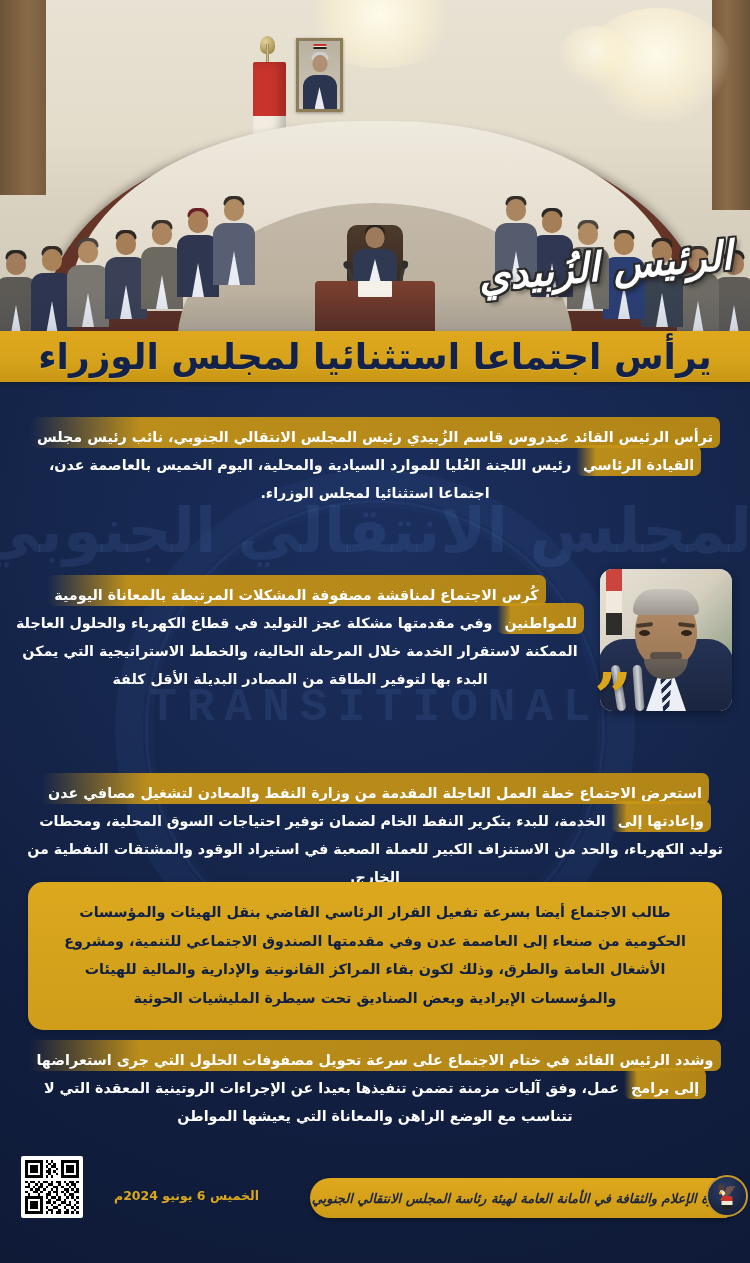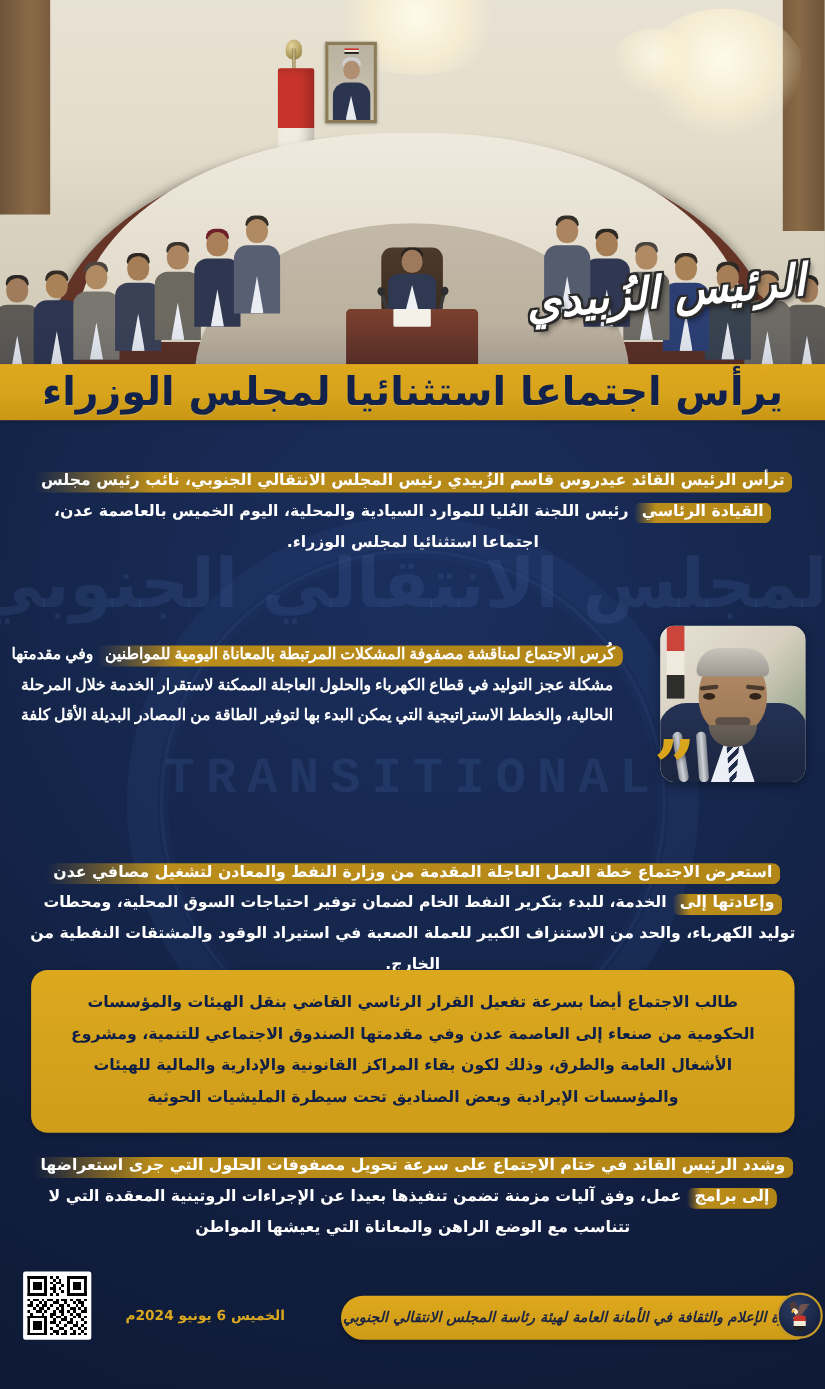--- a/index.html
+++ b/index.html
@@ -219,26 +219,26 @@
   
   .para {
     position:absolute; width:700px; left:25px;
     text-align:center; color:#ffffff;
     font-size:14.3px; font-weight:700; line-height:1.95;
     z-index:3;
   }
   .para .hl {
     background:linear-gradient(90deg, rgba(201,150,22,0) 0%, rgba(201,150,22,.92) 16%, rgba(186,139,20,.95) 100%);
     border-radius:7px;
-    padding:0 7px 3px;
+    padding:12px 7px 3px;
     box-decoration-break:clone;
     -webkit-box-decoration-break:clone;
   }
   #para1 { top:42px; }
-  #para2 { top:200px; width:572px; left:2px; text-align:center;font-family:Liberation Serif, serif; }
+  #para2 { top:200px; width:572px; left:14px; text-align:center; }
   #para3 { top:398px; }
   #para4-box {
     position:absolute; left:28px; top:500px; width:694px;
     background:linear-gradient(180deg,#dba81e,#cf9d19);
     border-radius:15px; padding:16px 26px 18px;
     z-index:3;
     box-shadow:0 2px 6px rgba(0,0,0,.22);
   }
   #para4-box .para {
     position:static; width:auto; left:auto;

